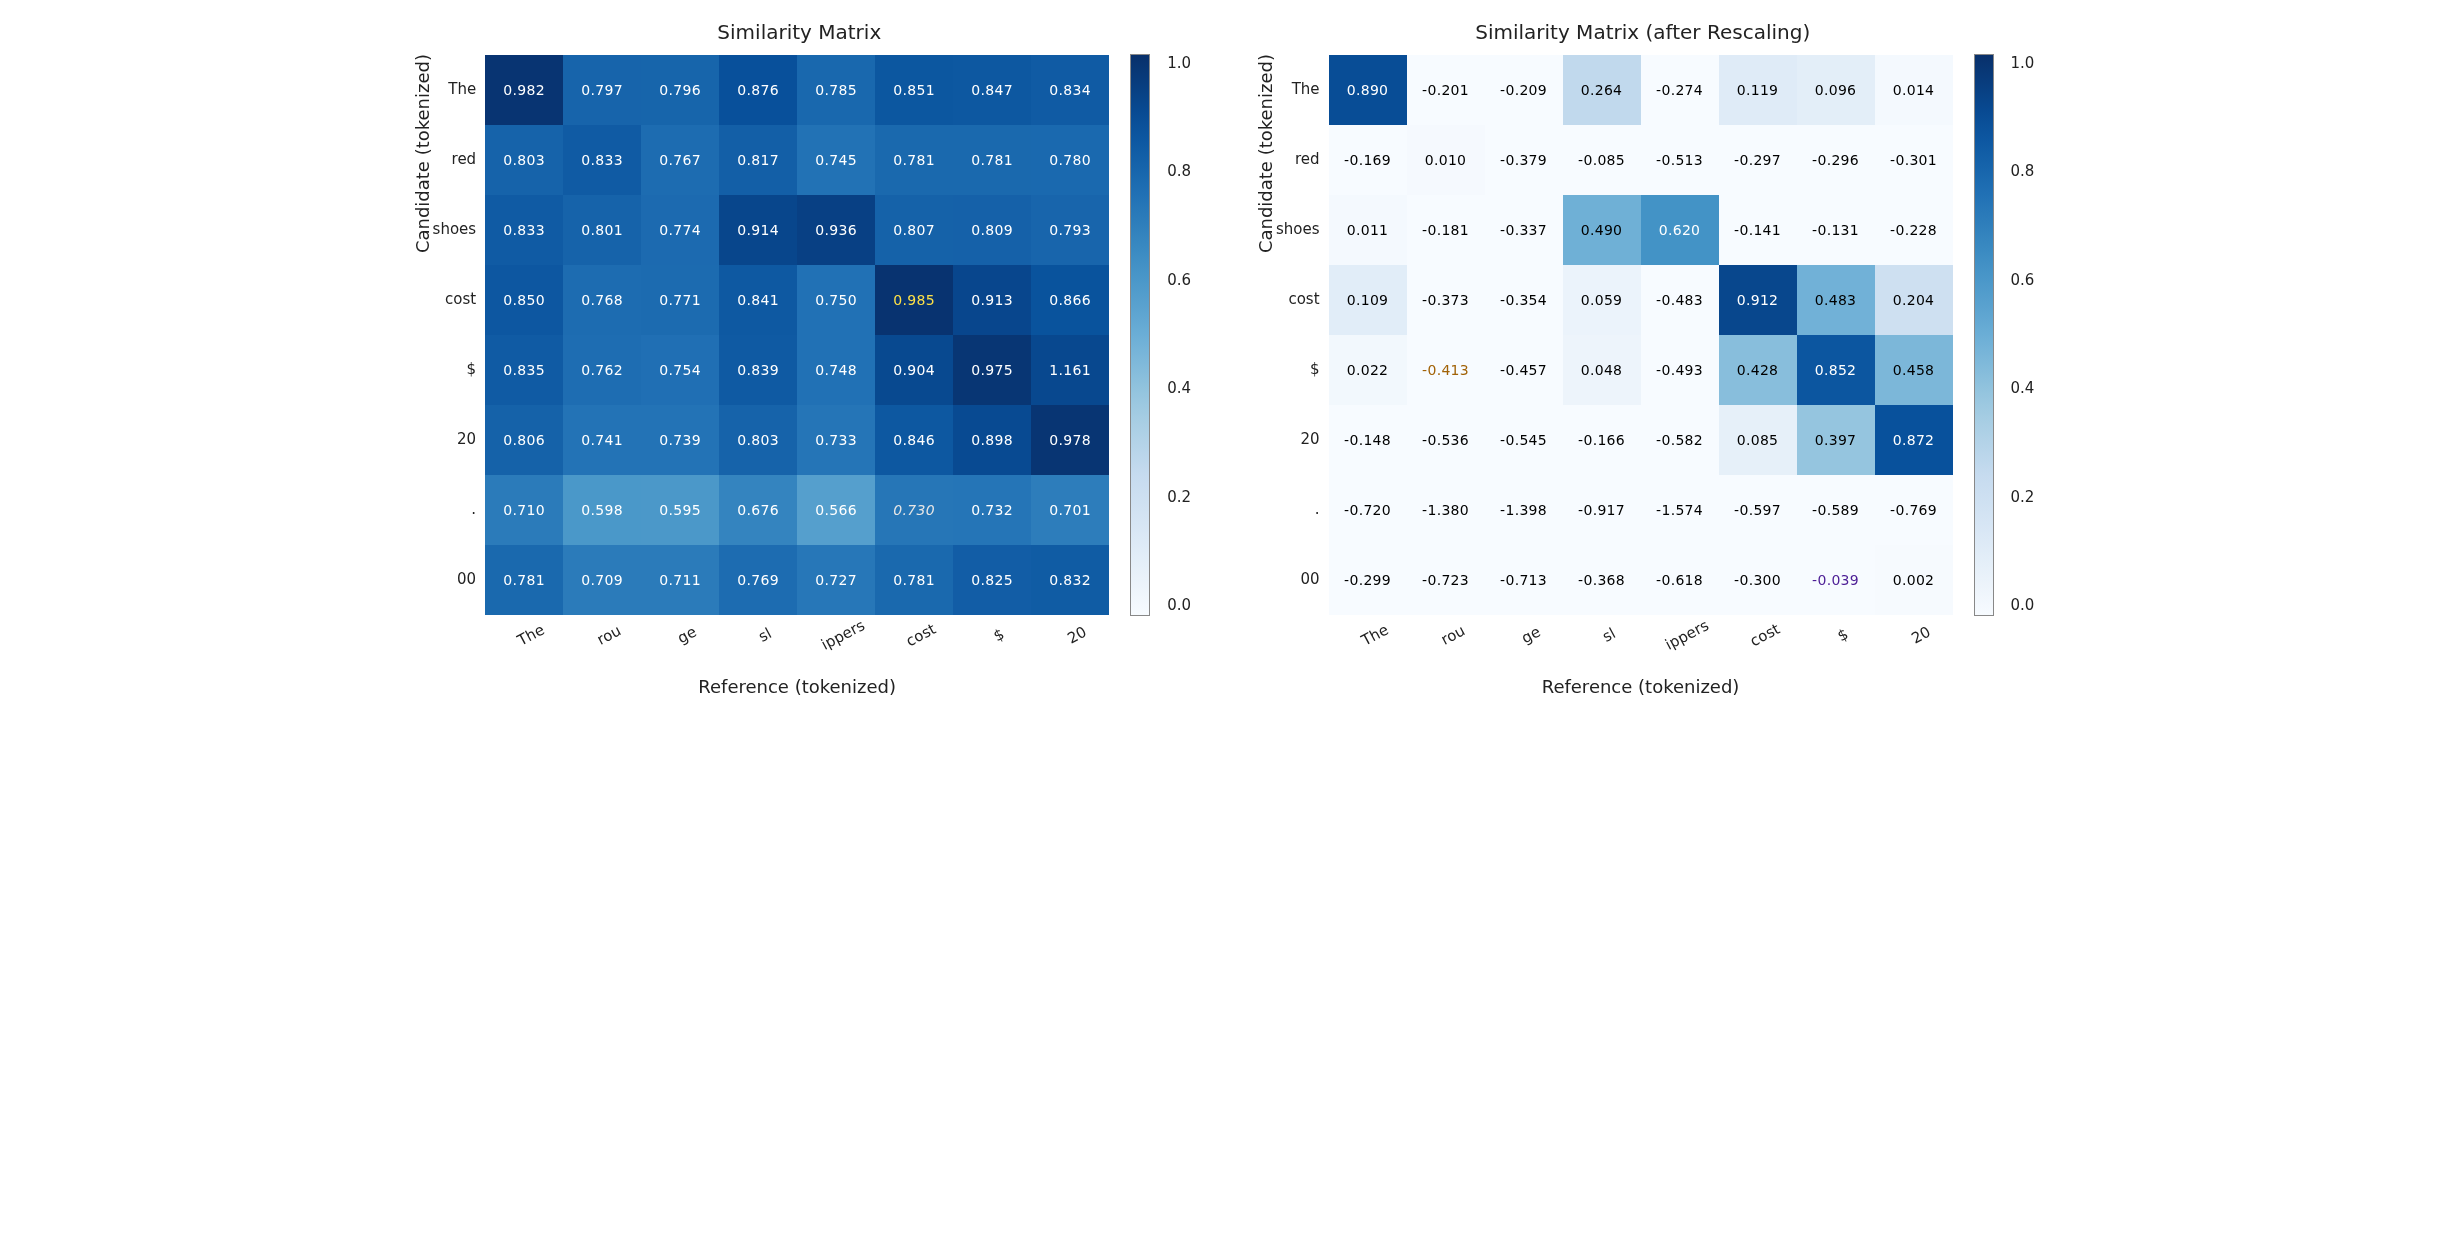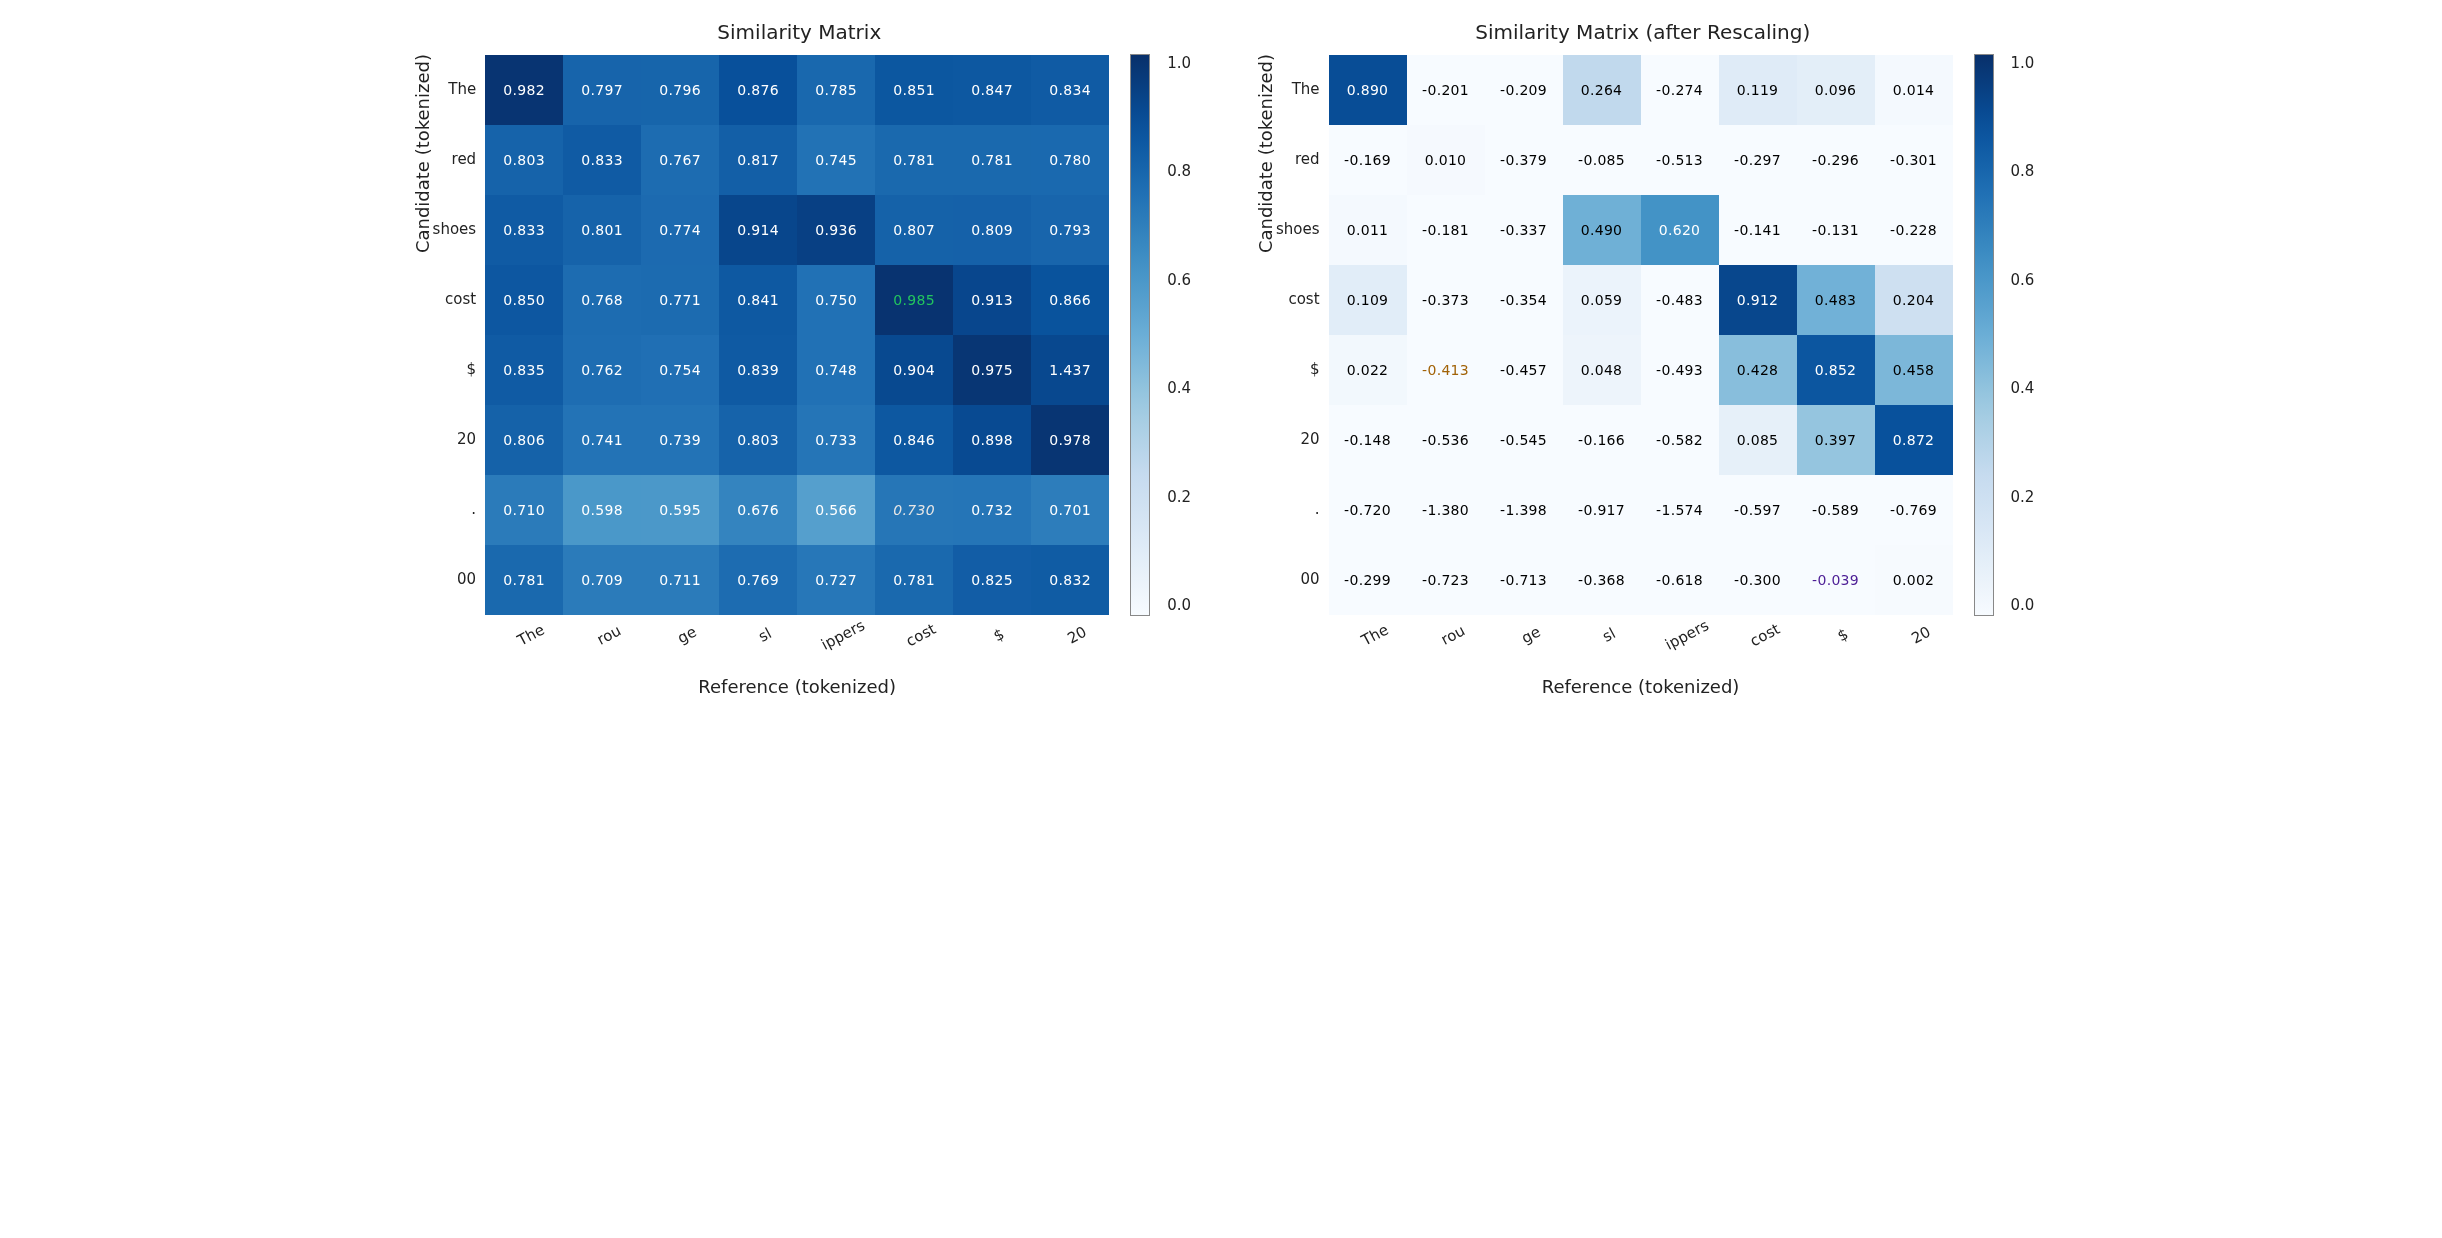--- a/index.html
+++ b/index.html
@@ -136,31 +136,31 @@
             <div class="cell" style="background: rgb(8, 70, 140); color: rgb(255, 255, 255);">0.914</div>
             <div class="cell" style="background: rgb(8, 64, 132); color: rgb(255, 255, 255);">0.936</div>
             <div class="cell" style="background: rgb(21, 98, 169); color: rgb(255, 255, 255);">0.807</div>
             <div class="cell" style="background: rgb(21, 97, 169); color: rgb(255, 255, 255);">0.809</div>
             <div class="cell" style="background: rgb(24, 101, 172); color: rgb(255, 255, 255);">0.793</div>
             <div class="cell" style="background: rgb(13, 87, 161); color: rgb(255, 255, 255);">0.850</div>
             <div class="cell" style="background: rgb(29, 108, 177); color: rgb(255, 255, 255);">0.768</div>
             <div class="cell" style="background: rgb(28, 107, 176); color: rgb(255, 255, 255);">0.771</div>
             <div class="cell" style="background: rgb(14, 89, 162); color: rgb(255, 255, 255);">0.841</div>
             <div class="cell" style="background: rgb(33, 113, 181); color: rgb(255, 255, 255);">0.750</div>
-            <div class="cell" style="background: rgb(8, 51, 112); color: #22c55e;">0.985</div>
+            <div class="cell" style="background: rgb(8, 51, 112); color: #fde047;">0.985</div>
             <div class="cell" style="background: rgb(8, 70, 141); color: rgb(255, 255, 255);">0.913</div>
             <div class="cell" style="background: rgb(9, 83, 157); color: rgb(255, 255, 255);">0.866</div>
             <div class="cell" style="background: rgb(16, 91, 164); color: rgb(255, 255, 255);">0.835</div>
             <div class="cell" style="background: rgb(30, 109, 178); color: rgb(255, 255, 255);">0.762</div>
             <div class="cell" style="background: rgb(32, 111, 180); color: rgb(255, 255, 255);">0.754</div>
             <div class="cell" style="background: rgb(15, 90, 163); color: rgb(255, 255, 255);">0.839</div>
             <div class="cell" style="background: rgb(33, 113, 181); color: rgb(255, 255, 255);">0.748</div>
             <div class="cell" style="background: rgb(8, 73, 144); color: rgb(255, 255, 255);">0.904</div>
             <div class="cell" style="background: rgb(8, 54, 116); color: rgb(255, 255, 255);">0.975</div>
-            <div class="cell" style="background: rgb(8, 72, 143); color: rgb(255, 255, 255);">1.437</div>
+            <div class="cell" style="background: rgb(8, 72, 143); color: rgb(255, 255, 255);">1.161</div>
             <div class="cell" style="background: rgb(21, 98, 169); color: rgb(255, 255, 255);">0.806</div>
             <div class="cell" style="background: rgb(35, 115, 182); color: rgb(255, 255, 255);">0.741</div>
             <div class="cell" style="background: rgb(35, 115, 182); color: rgb(255, 255, 255);">0.739</div>
             <div class="cell" style="background: rgb(22, 99, 170); color: rgb(255, 255, 255);">0.803</div>
             <div class="cell" style="background: rgb(37, 117, 183); color: rgb(255, 255, 255);">0.733</div>
             <div class="cell" style="background: rgb(13, 88, 161); color: rgb(255, 255, 255);">0.846</div>
             <div class="cell" style="background: rgb(8, 74, 146); color: rgb(255, 255, 255);">0.898</div>
             <div class="cell" style="background: rgb(8, 53, 115); color: rgb(255, 255, 255);">0.978</div>
             <div class="cell" style="background: rgb(43, 123, 186); color: rgb(255, 255, 255);">0.710</div>
             <div class="cell" style="background: rgb(74, 152, 201); color: rgb(255, 255, 255);">0.598</div>

